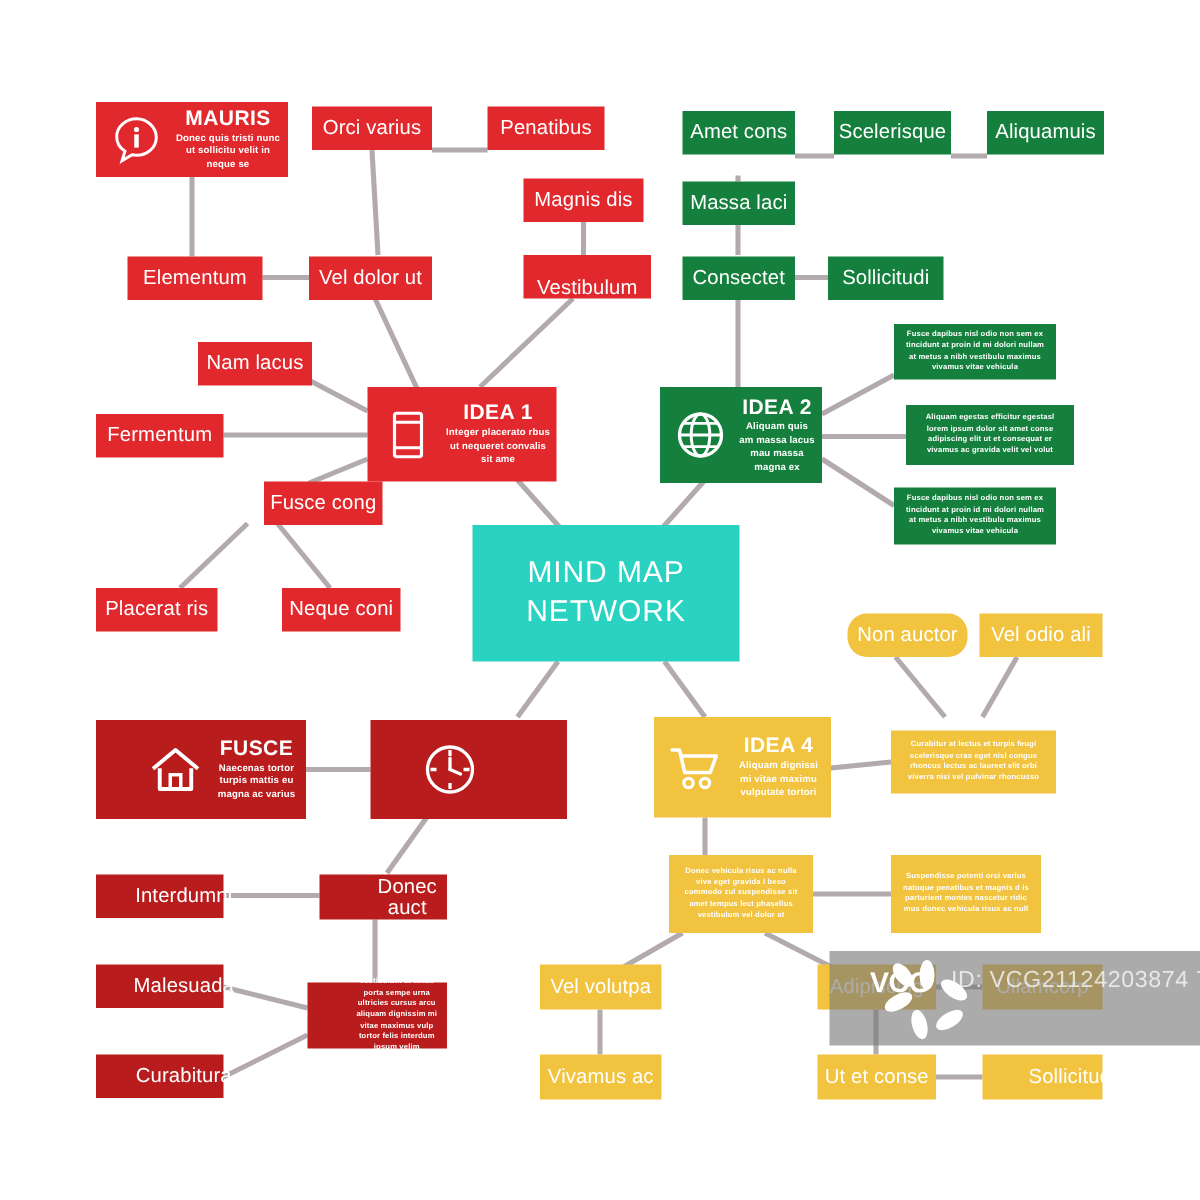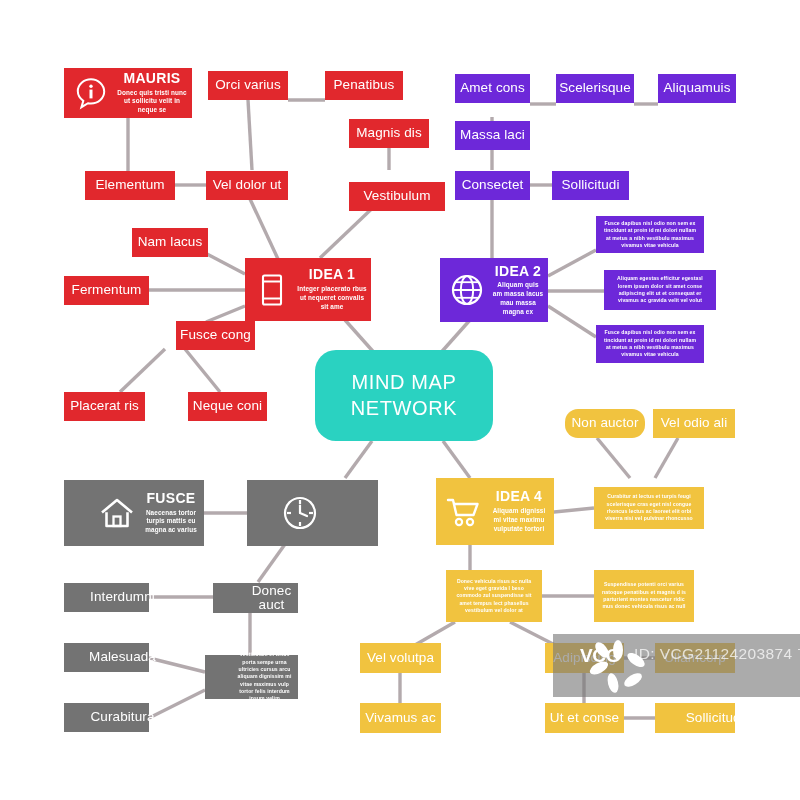--- a/index.html
+++ b/index.html
@@ -20,22 +20,22 @@
   .idea{justify-content:flex-start;padding-left:6px;}
   .idea .ico{flex:0 0 auto;width:42px;height:42px;display:flex;align-items:center;justify-content:center;}
   .idea .txt{flex:1 1 auto;display:flex;flex-direction:column;align-items:center;justify-content:center;padding:0 4px;}
   .idea .ttl{font-size:14px;font-weight:bold;letter-spacing:.3px;margin-bottom:3px;}
   .idea .sub{font-size:6.4px;font-weight:bold;line-height:1.38;}
   .para{font-size:5.1px;font-weight:bold;line-height:1.45;padding:4px 6px;text-align:center;}
   .center{
     font-size:20px;letter-spacing:.6px;line-height:1.28;font-weight:normal;
   }
   .red{background:#e1282d;}
-  .blue{background:#6d28d9;}
-  .green{background:#737373;padding-left:32px;}
+  .blue{background:#15803d;}
+  .green{background:#b91c1c;padding-left:32px;}
   .yellow{background:#f1c33f;}
   .teal{background:#2ad2c1;}
   svg.ic{display:block;}
   
   #wm{position:absolute;left:553px;top:634px;width:247px;height:63px;background:rgba(120,120,120,.62);}
   #wm-logo{position:absolute;left:583px;top:636px;width:70px;height:60px;}
   #wm-id{position:absolute;left:634px;top:645px;font-size:15.5px;color:rgba(255,255,255,.72);
     font-family:"Liberation Sans", sans-serif;letter-spacing:.4px;white-space:nowrap;}
   #wm-vcg{position:absolute;left:580px;top:645px;font-size:19px;font-weight:bold;color:#ffffff;letter-spacing:-.3px;}
 </style>
@@ -115,21 +115,21 @@
     </div>
 
   <div class="node red simple" style="left:325px;top:71px;width:78px;height:29px;">
       <span>Penatibus</span>
     </div>
 
   <div class="node red simple" style="left:349px;top:119px;width:80px;height:29px;">
       <span>Magnis dis</span>
     </div>
 
-  <div class="node red simple" style="left:349px;top:182px;width:96px;height:29px;">
+  <div class="node red simple" style="left:349px;top:170px;width:85px;height:29px;align-items:flex-end;">
       <span>Vestibulum</span>
     </div>
 
   <div class="node red simple" style="left:85px;top:171px;width:90px;height:29px;">
       <span>Elementum</span>
     </div>
 
   <div class="node red simple" style="left:206px;top:171px;width:82px;height:29px;">
       <span>Vel dolor ut</span>
     </div>
@@ -213,21 +213,21 @@
     </div>
 
   <div class="node blue para" style="left:604px;top:270px;width:112px;height:40px;">
       <span>Aliquam egestas efficitur egestasl lorem ipsum dolor sit amet conse adipiscing elit ut et consequat er vivamus ac gravida velit vel volut</span>
     </div>
 
   <div class="node blue para" style="left:596px;top:325px;width:108px;height:38px;">
       <span>Fusce dapibus nisl odio non sem ex tincidunt at proin id mi dolori nullam at metus a nibh vestibulu maximus vivamus vitae vehicula</span>
     </div>
 
-  <div class="node teal center" style="left:315px;top:350px;width:178px;height:91px;flex-direction:column;border-radius:21px;">
+  <div class="node teal center" style="left:315px;top:350px;width:178px;height:91px;flex-direction:column;">
     <span>MIND MAP</span>
     <span>NETWORK</span>
   </div>
 
   <div class="node green idea" style="left:64px;top:480px;width:140px;height:66px;">
     <span class="ico">
       <svg class="ic" width="36" height="34" viewBox="0 0 36 34">
         <path d="M3 16.5 18 4l15 12.5" fill="none" stroke="#fff" stroke-width="2.6" stroke-linejoin="round"></path>
         <path d="M7.5 16.2V30h21V16.2" fill="none" stroke="#fff" stroke-width="2.6" stroke-linejoin="round"></path>
         <rect x="14.5" y="20.5" width="7" height="9.5" fill="none" stroke="#fff" stroke-width="2.3"></rect>

